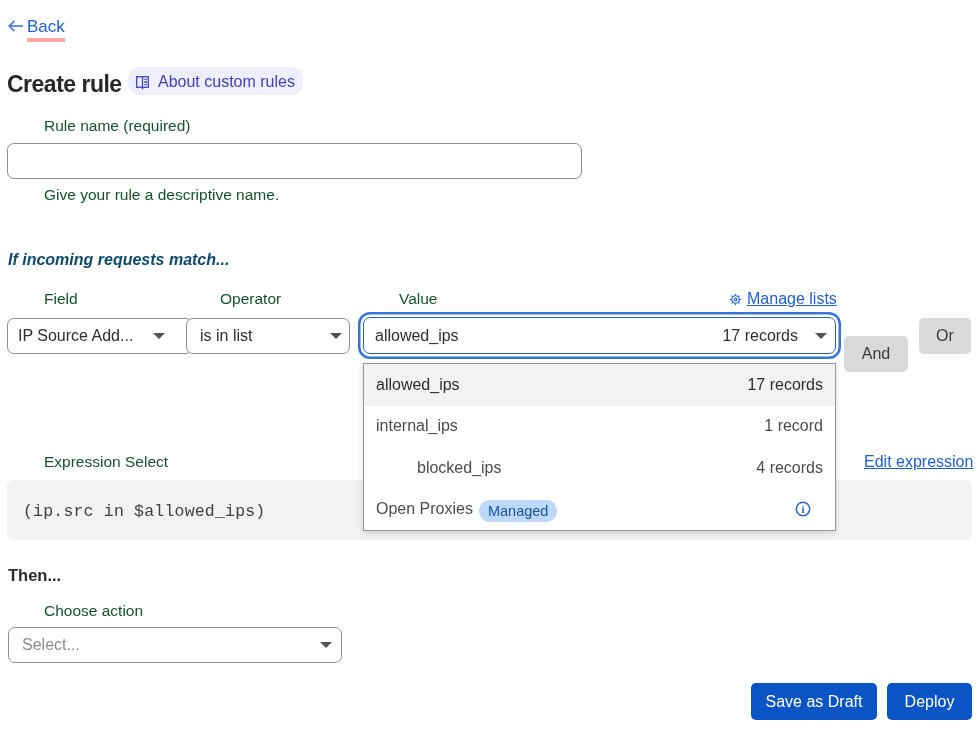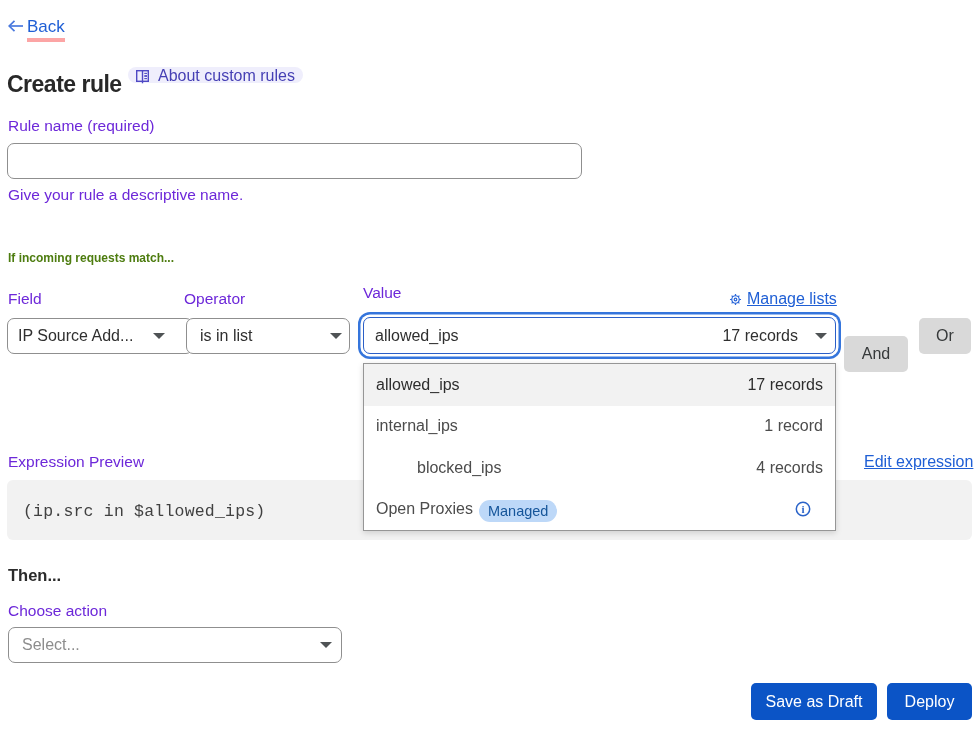--- a/index.html
+++ b/index.html
@@ -1,58 +1,58 @@
 <!DOCTYPE html>
 <html><head>
 <meta charset="utf-8">
 <style>
   * { margin:0; padding:0; box-sizing:border-box; }
   html,body { width:979px; height:739px; background:#fff; font-family:"Liberation Sans", sans-serif; color:#36393a; overflow:hidden; }
   .abs { position:absolute; }
-  .label { font-size:15.5px; color:#6d28d9; }
+  .label { font-size:15.5px; color:#14532d;margin-left:36px; }
   .selbox { background:#fff; border:1px solid #8f8f8f; border-radius:7px; height:36px; display:flex; align-items:center; padding:0 13px; font-size:16px; color:#2f2f2f; }
   .caret { width:0; height:0; border-left:6px solid transparent; border-right:6px solid transparent; border-top:6.5px solid #4f5355; position:absolute; }
   .btn { display:flex; align-items:center; justify-content:center; font-size:16px; border-radius:5px; height:36px; }
   .btn-grey { background:#d9d9d9; color:#36393a; }
   .btn-blue { background:#0b54c6; color:#fff; }
   a.blue { color:#1f5fd5; text-decoration:underline; }
 </style>
 </head>
 <body>
 <div class="abs" style="left:0;top:0;width:979px;height:739px;">
 
   <div class="abs" style="left:8px;top:17px;font-size:17px;">
     <svg width="16" height="12" viewBox="0 0 16 12" style="margin-right:3px;">
       <path d="M1.2 6 H15" stroke="#4a79de" stroke-width="1.7" fill="none"></path>
       <path d="M6.5 0.9 L1.2 6 L6.5 11.1" stroke="#4a79de" stroke-width="1.7" fill="none"></path>
     </svg><span style="color:#1f5fd5;border-bottom:4px solid #fca5a5;padding-bottom:2px;">Back</span>
   </div>
 
   <div class="abs" style="left:7px;top:71px;font-size:23px;letter-spacing:-0.5px;font-weight:700;color:#282828;">Create rule</div>
 
-  <div class="abs" style="left:128px;top:67px;height:16px;border-radius:12px;background:#efeefc;color:#453fb4;font-size:16px;display:flex;align-items:center;padding:1.5px 8px 0 8px;">
+  <div class="abs" style="left:128px;top:67px;height:28px;border-radius:12px;background:#efeefc;color:#453fb4;font-size:16px;display:flex;align-items:center;padding:1.5px 8px 0 8px;">
     <svg width="13" height="14" viewBox="0 0 13 14" style="margin-right:9px;margin-top:2px;">
       <rect x="0.7" y="0.7" width="11.6" height="10.6" fill="none" stroke="#4f49c4" stroke-width="1.4"></rect>
       <line x1="6.5" y1="0.7" x2="6.5" y2="13.3" stroke="#4f49c4" stroke-width="1.4"></line>
       <line x1="8.3" y1="3.4" x2="11" y2="3.4" stroke="#4f49c4" stroke-width="1.1"></line>
       <line x1="8.3" y1="6" x2="11" y2="6" stroke="#4f49c4" stroke-width="1.8"></line>
       <line x1="8.3" y1="8.6" x2="11" y2="8.6" stroke="#4f49c4" stroke-width="1.1"></line>
     </svg>
     About custom rules
   </div>
 
   <div class="abs label" style="left:8px;top:117px;">Rule name (required)</div>
   <div class="abs" style="left:7px;top:143px;width:575px;height:36px;border:1px solid #8f8f8f;border-radius:7px;background:#fff;"></div>
   <div class="abs label" style="left:8px;top:186px;">Give your rule a descriptive name.</div>
 
-  <div class="abs" style="left:8px;top:251px;font-size:12px;font-weight:700;color:#4d7c0f;">If incoming requests match...</div>
+  <div class="abs" style="left:8px;top:251px;font-size:16px;font-weight:700;color:#0c4a6e;font-style:italic;">If incoming requests match...</div>
 
   <div class="abs label" style="left:8px;top:290px;">Field</div>
   <div class="abs label" style="left:184px;top:290px;">Operator</div>
-  <div class="abs label" style="left:363px;top:284px;">Value</div>
+  <div class="abs label" style="left:363px;top:290px;">Value</div>
 
   <div class="abs" style="left:729px;top:290px;font-size:16px;display:flex;align-items:center;">
     <svg width="13" height="13" viewBox="0 0 16 16" style="margin-right:5px;">
       <g stroke="#2a66d9" stroke-width="1.5" fill="none">
         <circle cx="8" cy="8" r="4.6"></circle>
         <path d="M8 1.2 V3.4 M8 12.6 V14.8 M1.2 8 H3.4 M12.6 8 H14.8 M3.2 3.2 L4.8 4.8 M11.2 11.2 L12.8 12.8 M12.8 3.2 L11.2 4.8 M4.8 11.2 L3.2 12.8"></path>
         <circle cx="8" cy="8" r="1.6"></circle>
       </g>
     </svg>
     <a class="blue" href="#">Manage lists</a>
@@ -66,21 +66,21 @@
 
   <div class="abs" style="left:363px;top:317px;width:473px;height:37px;border:1px solid #2b5fc7;border-radius:7px;background:#fff;box-shadow:0 0 0 2.5px #fff, 0 0 0 5px #3575dc;display:flex;align-items:center;padding:0 11px;font-size:16px;color:#2f2f2f;">
     <span>allowed_ips</span>
     <span style="margin-left:auto;margin-right:26px;">17 records</span>
   </div>
   <div class="caret" style="left:815px;top:333px;"></div>
 
   <div class="abs btn btn-grey" style="left:844px;top:336px;width:64px;">And</div>
   <div class="abs btn btn-grey" style="left:919px;top:318px;width:52px;">Or</div>
 
-  <div class="abs label" style="left:8px;top:453px;">Expression Preview</div>
+  <div class="abs label" style="left:8px;top:453px;">Expression Select</div>
   <a class="abs blue" href="#" style="left:864px;top:453px;font-size:16px;">Edit expression</a>
   <div class="abs" style="left:7px;top:480px;width:965px;height:60px;background:#f2f2f2;border-radius:6px;"></div>
   <div class="abs" style="left:23px;top:502px;font-family:'Liberation Mono', monospace;font-size:16.5px;letter-spacing:0.2px;color:#414141;">(ip.src in $allowed_ips)</div>
 
   <div class="abs" style="left:8px;top:566px;font-size:16.5px;font-weight:700;color:#2b2b2b;">Then...</div>
   <div class="abs label" style="left:8px;top:602px;">Choose action</div>
   <div class="abs selbox" style="left:8px;top:627px;width:334px;color:#8d8d8d;">Select...</div>
   <div class="caret" style="left:320px;top:642px;"></div>
 
   <div class="abs btn btn-blue" style="left:751px;top:683px;width:126px;height:37px;">Save as Draft</div>

